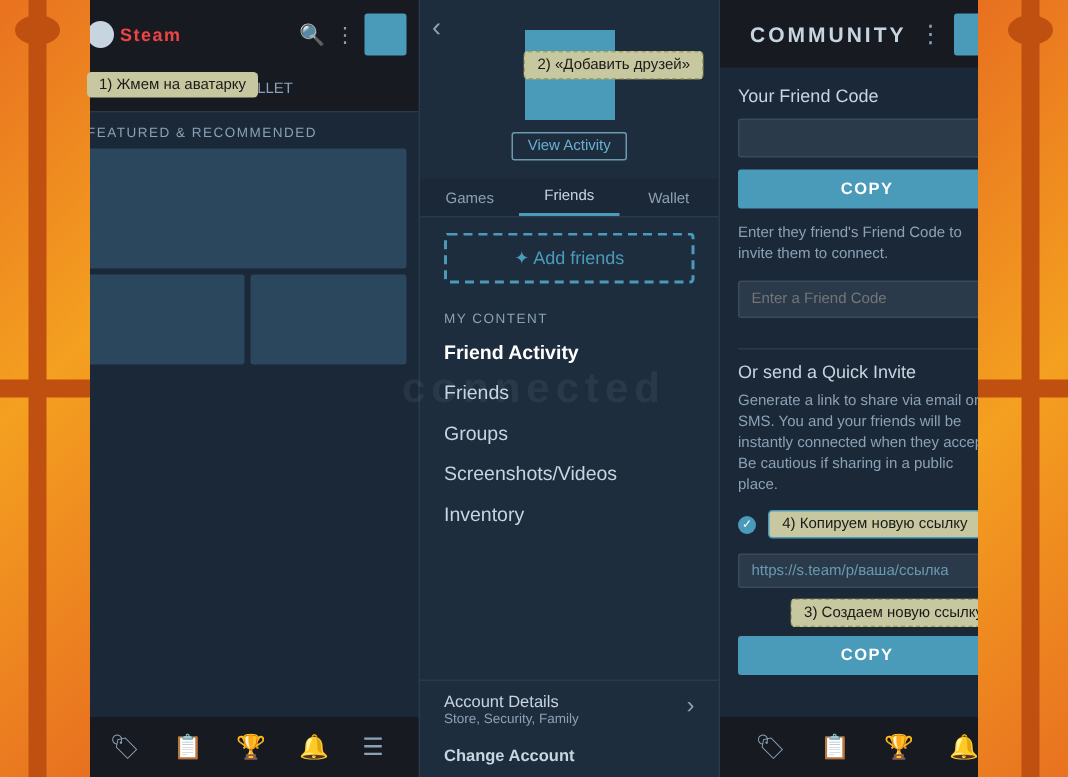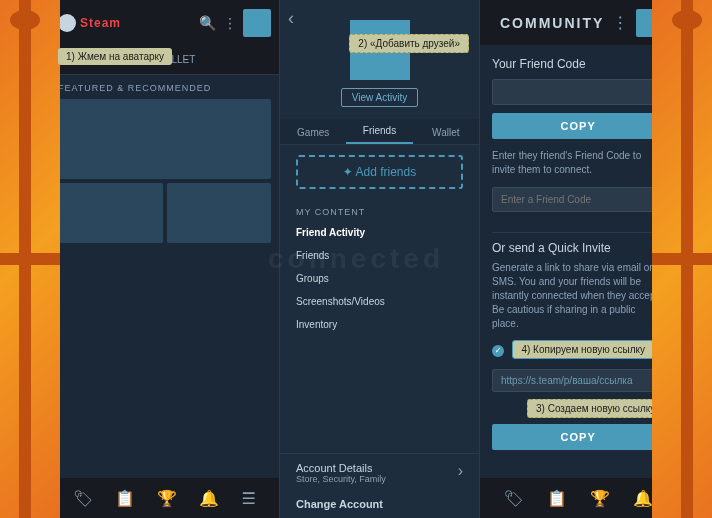--- a/index.html
+++ b/index.html
@@ -302,21 +302,21 @@
       letter-spacing: 1px;
       padding: 8px 16px 4px;
     }
     .content-list {
       flex: 1;
       overflow-y: auto;
     }
     .content-item {
       padding: 6px 16px;
       color: #c7d5e0;
-      font-size: 10px;
+      font-size: 13px;
       cursor: pointer;
     }
     .content-item.bold { font-weight: bold; color: #ffffff; }
 
     .account-details {
       padding: 8px 16px;
       border-top: 1px solid #2a3a4a;
     }
     .account-details-title {
       color: #c7d5e0;

